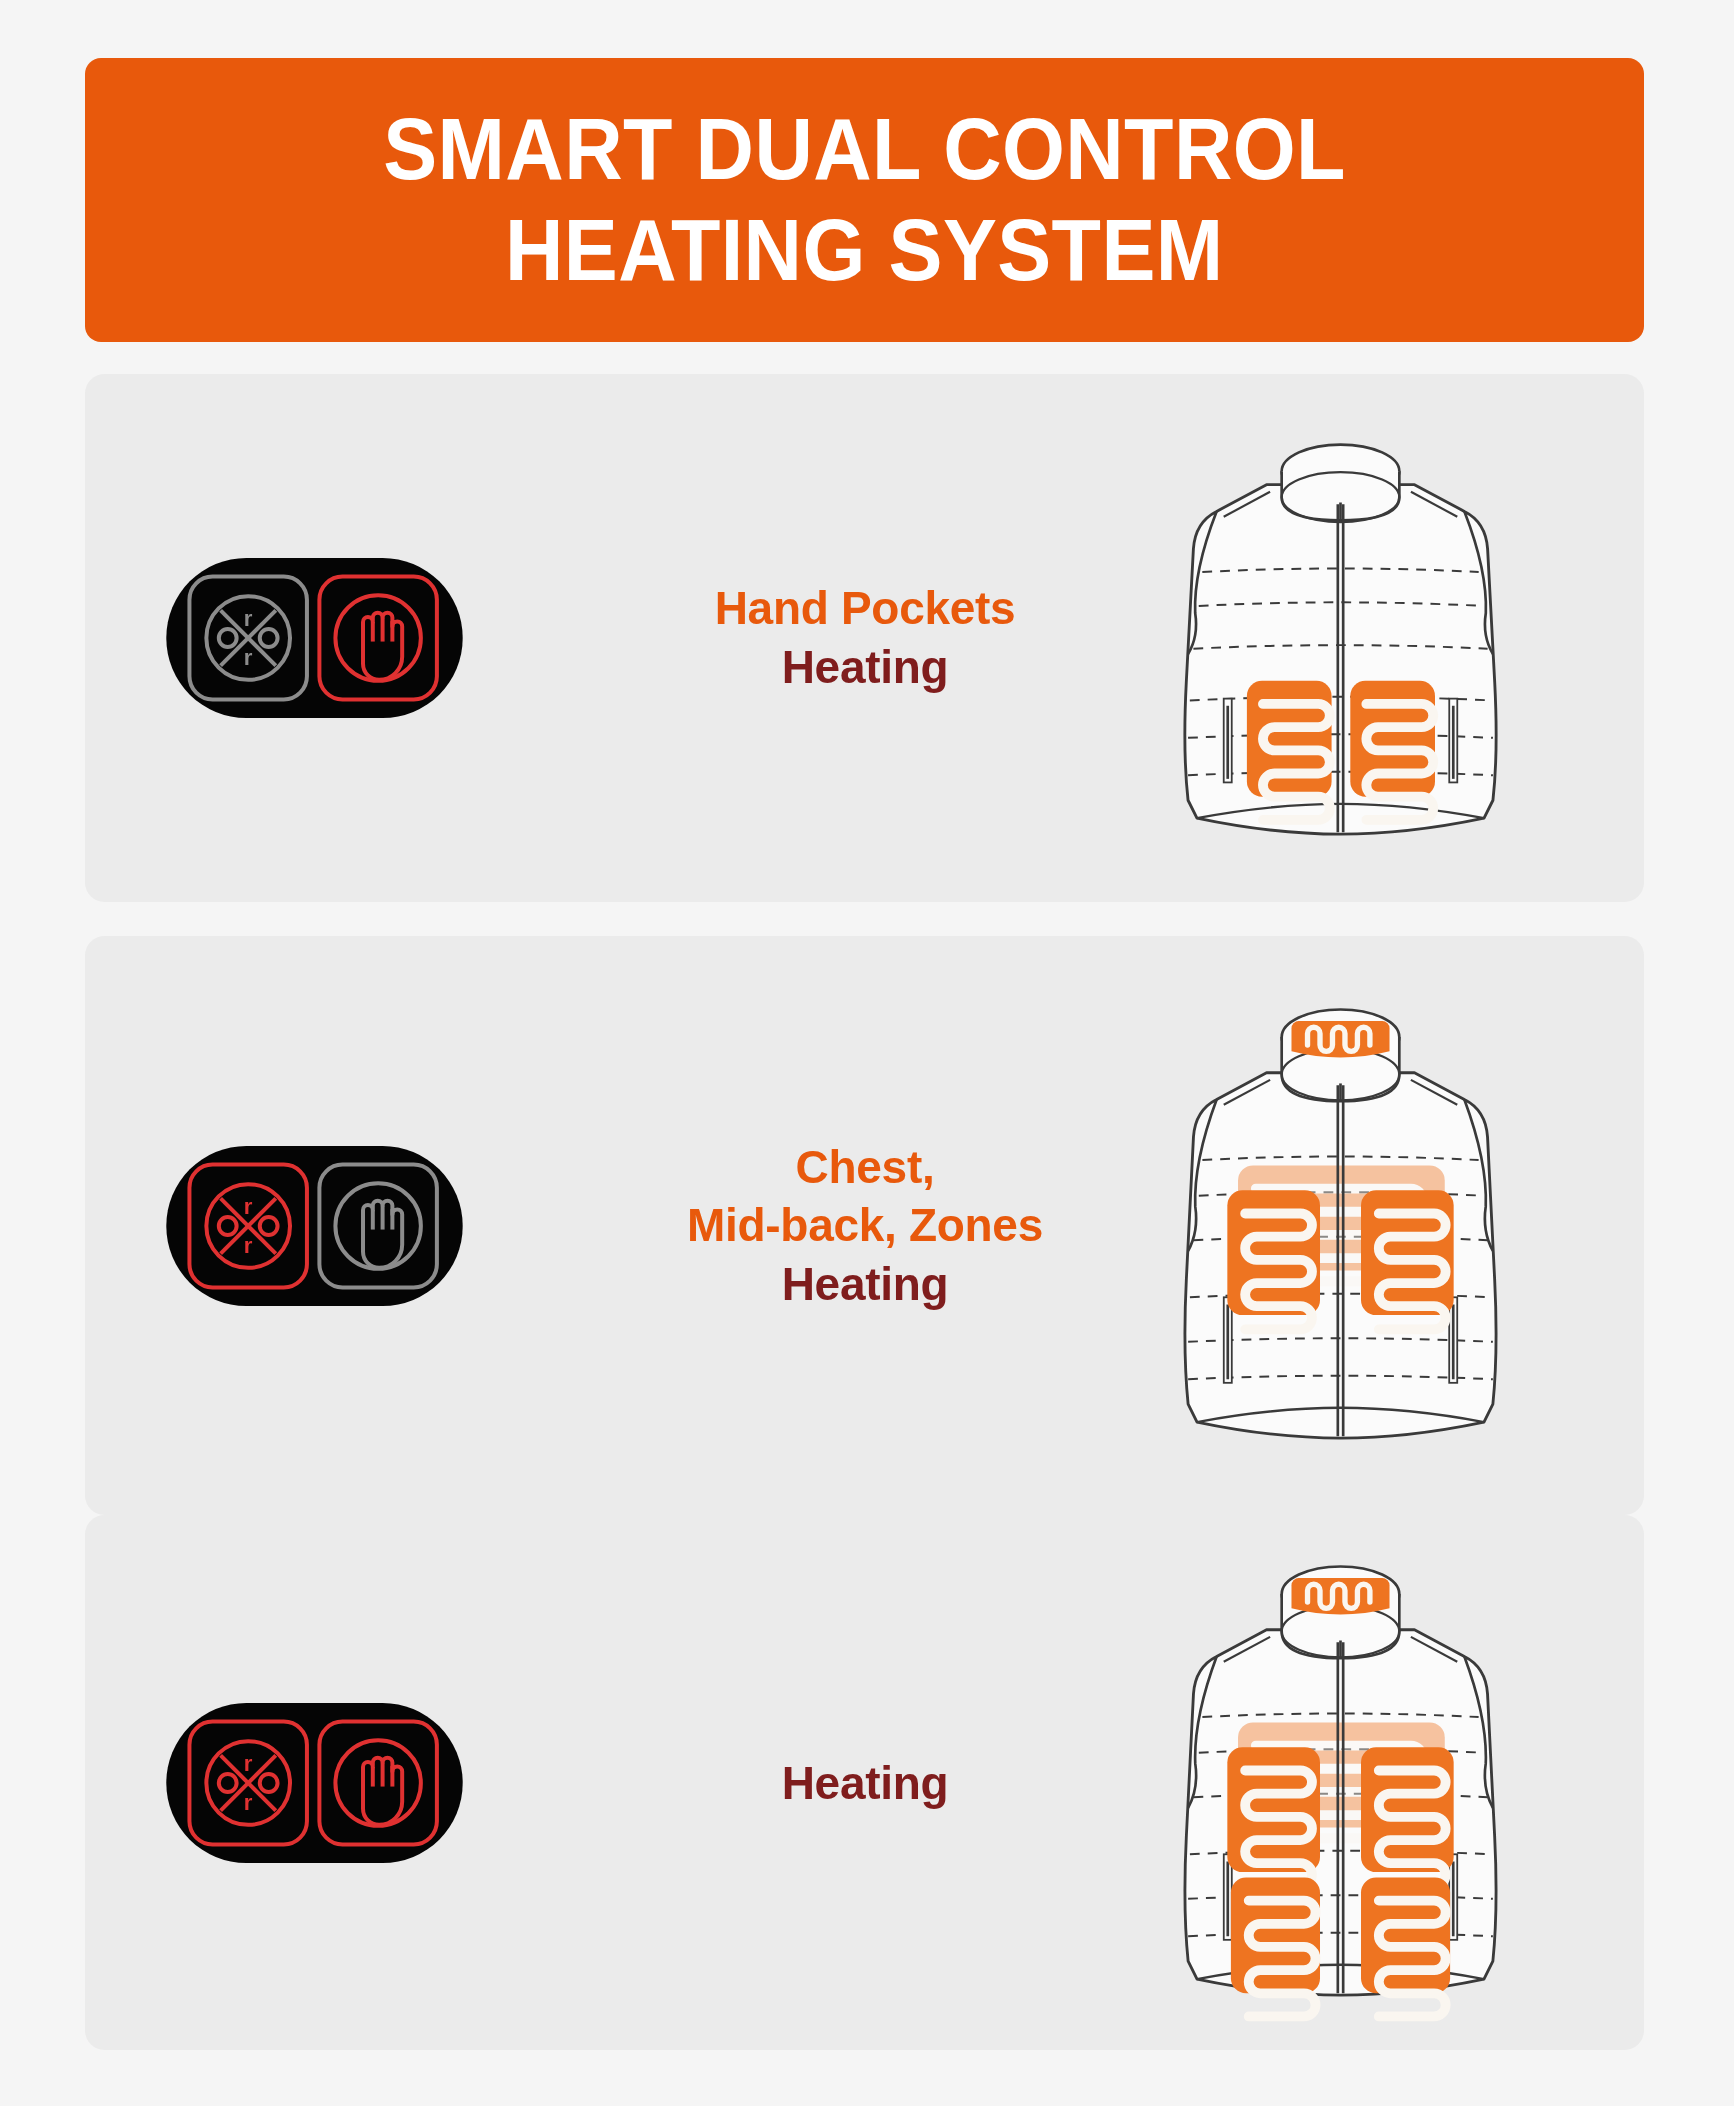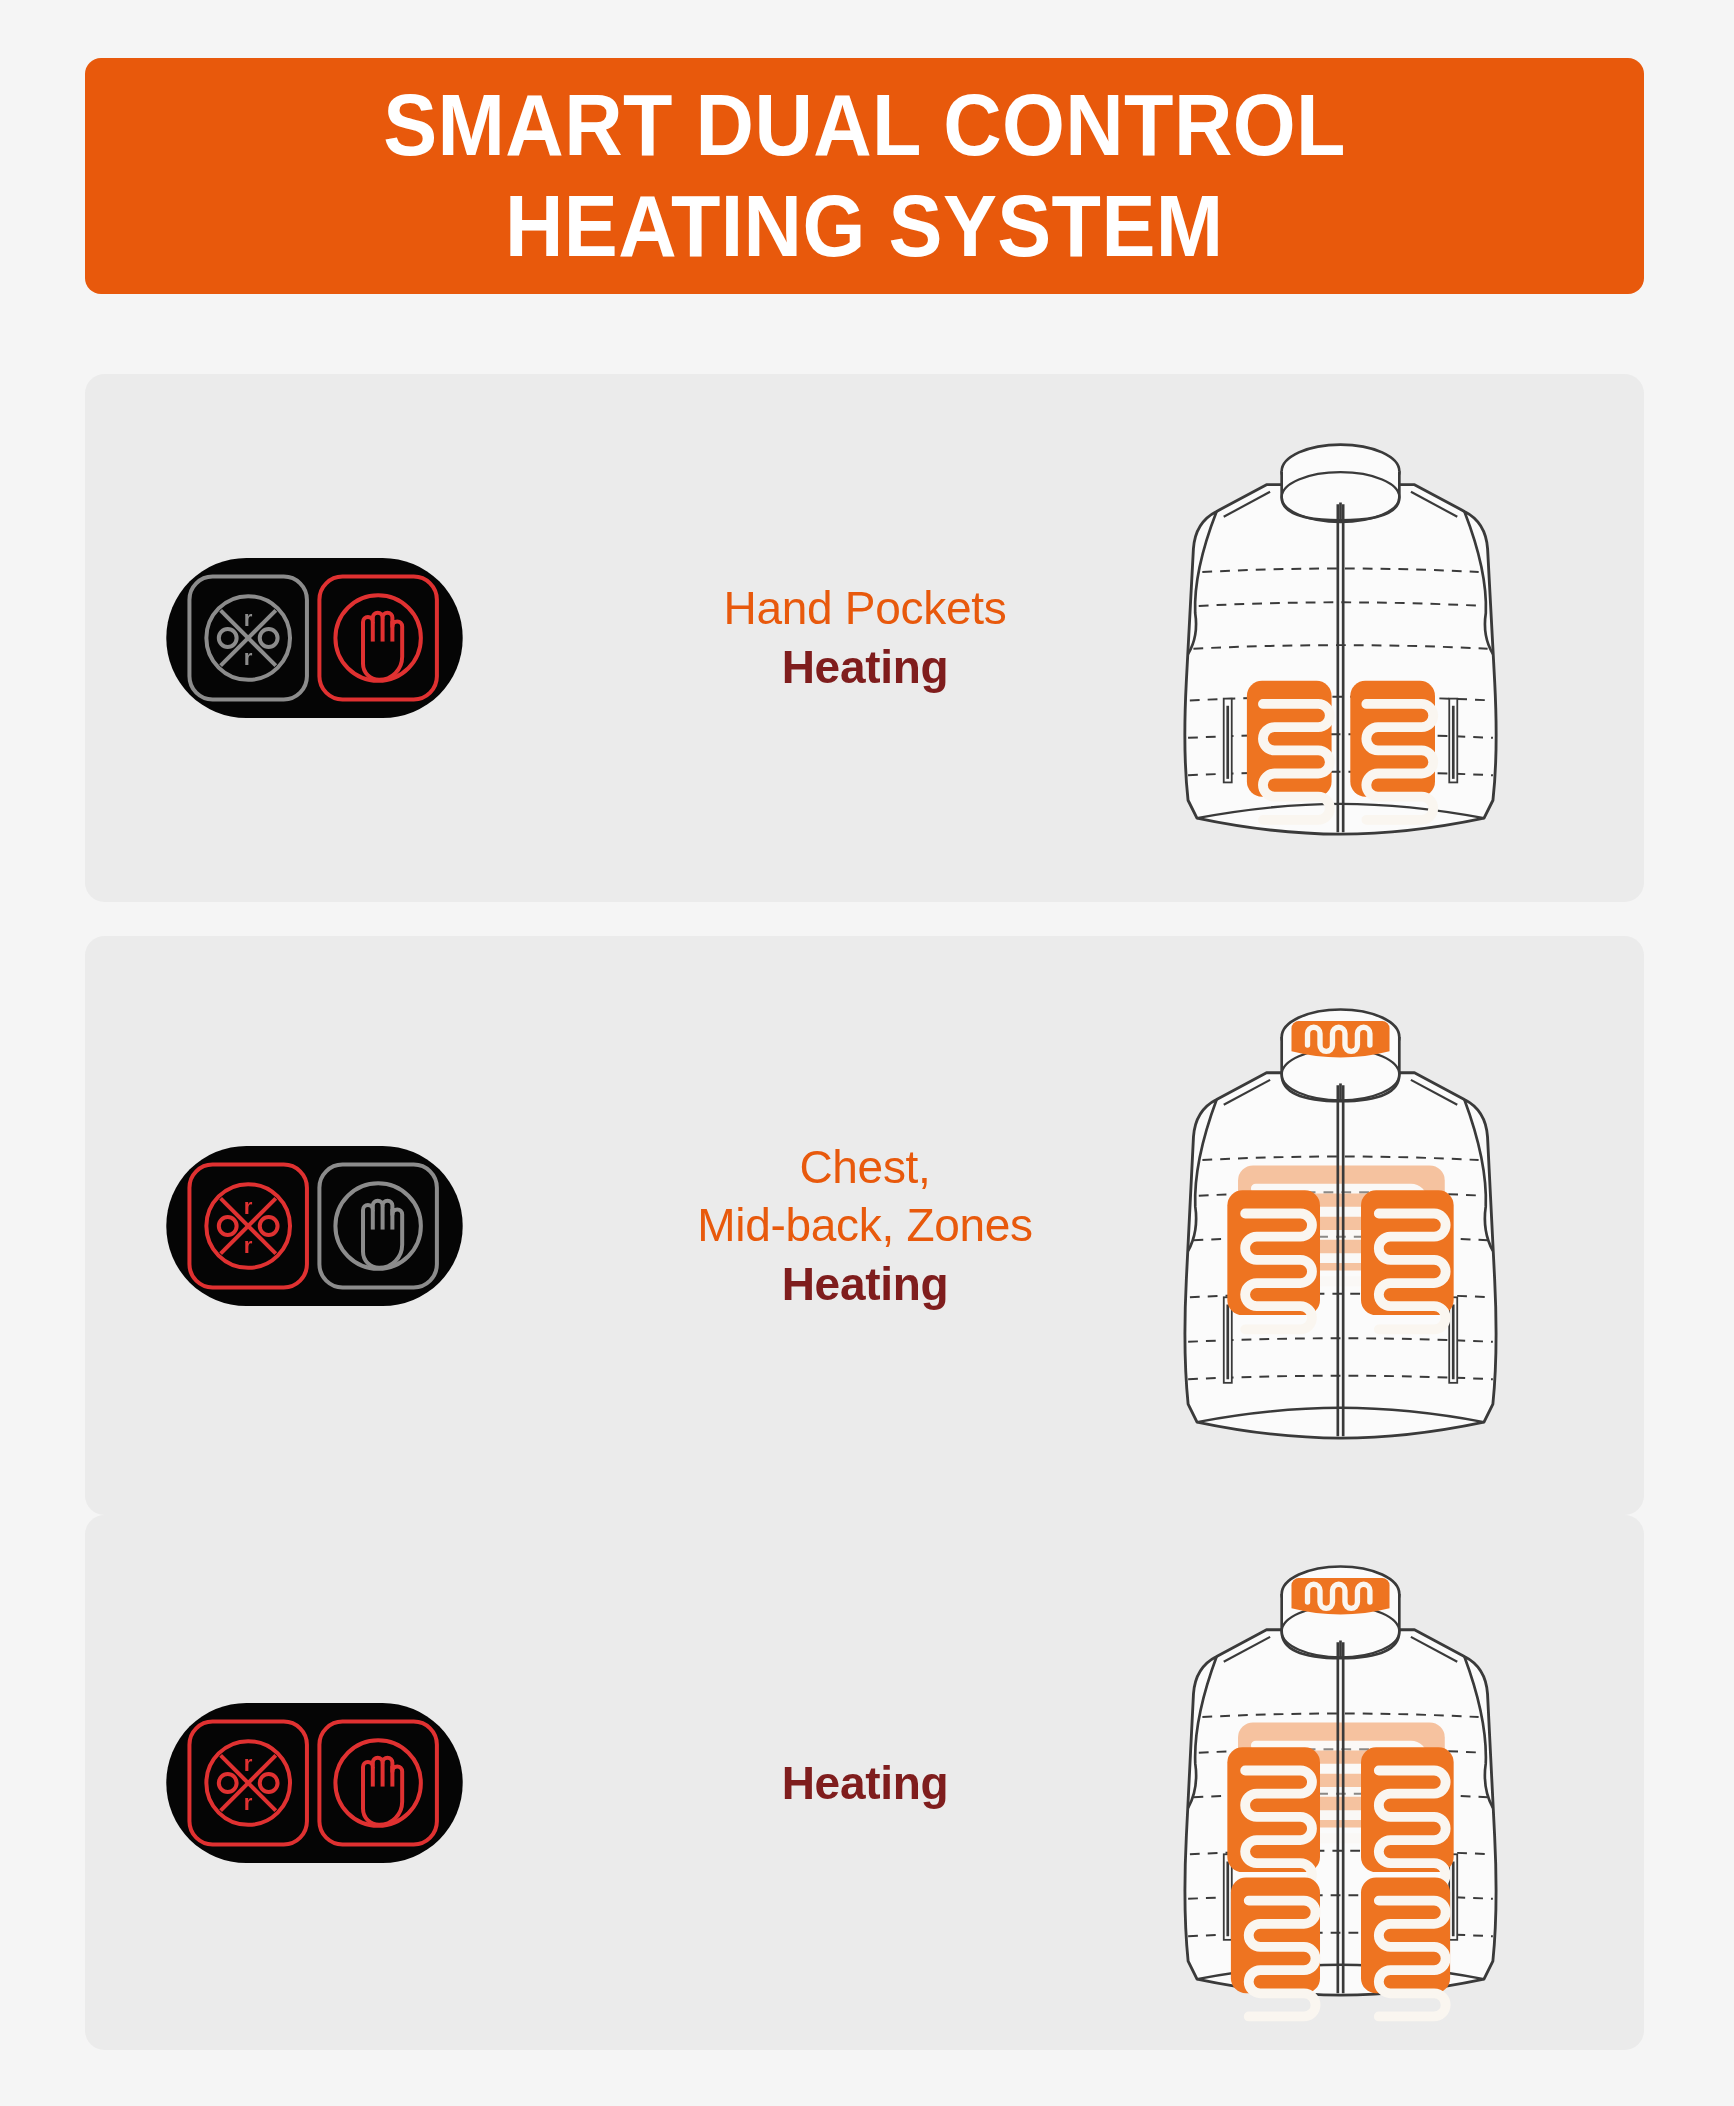--- a/index.html
+++ b/index.html
@@ -18,21 +18,21 @@
     height: 2107px;
     background: #f5f5f5;
   }
 
   
   .header-banner {
     position: absolute;
     left: 85px;
     top: 58px;
     width: 1559px;
-    height: 236px;
+    height: 284px;
     background: #e8590c;
     border-radius: 16px;
     display: flex;
     flex-direction: column;
     align-items: center;
     justify-content: center;
   }
   .header-line {
     color: #ffffff;
     font-family: "Liberation Sans Narrow", "Liberation Sans", sans-serif;
@@ -78,21 +78,21 @@
   .caption {
     position: absolute;
     left: 495px;
     width: 570px;
     top: 50%;
     transform: translateY(-50%);
     text-align: center;
   }
   .cap-line {
     font-family: "Liberation Sans", sans-serif;
-    font-weight: normal;
+    font-weight: bold;
     font-size: 46px;
     line-height: 1.28;
     color: #e8590c;
     letter-spacing: -0.3px;
   }
   .cap-line.muted { color: #7f1d1d; font-weight: bold; }
   .cap-line .hl-gray { color: #444444; }
 
   
   .vest {

